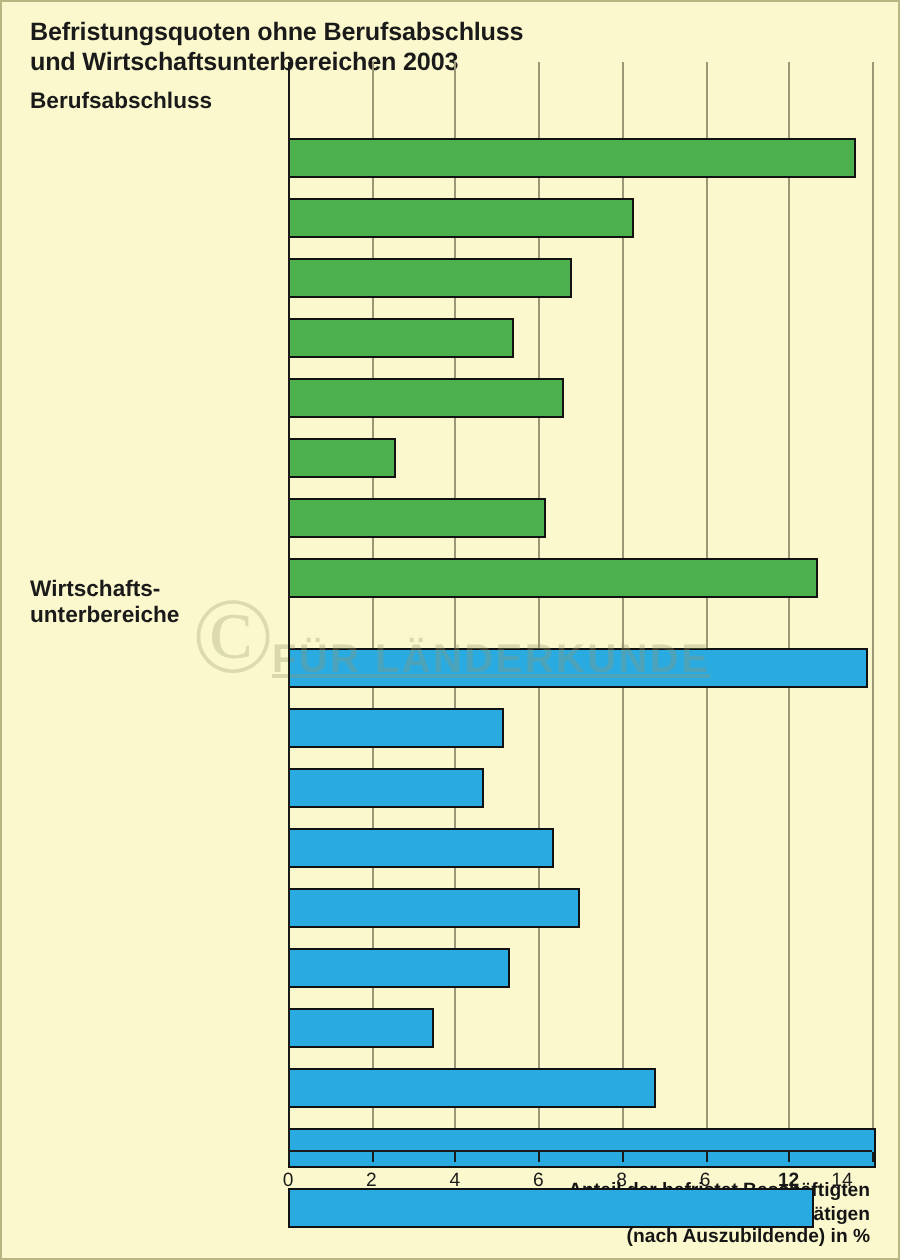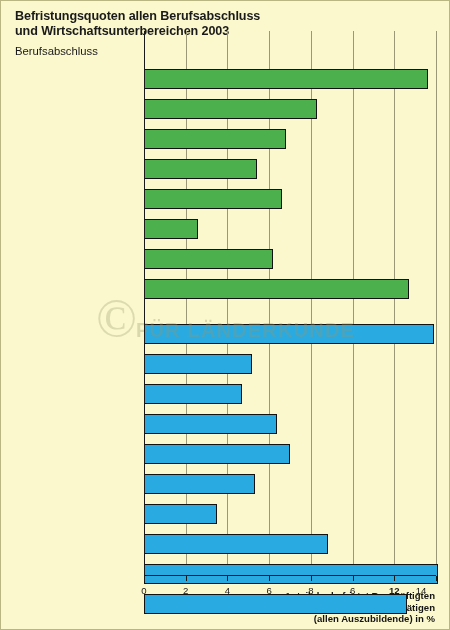--- a/index.html
+++ b/index.html
@@ -34,21 +34,21 @@
     color: #1a1a1a;
     line-height: 14.5px;
     letter-spacing: -0.1px;
     white-space: nowrap;
   }
   
   .section-head {
     position: absolute;
     left: 14px;
     font-size: 11.3px;
-    font-weight: normal;
+    font-weight: bold;
     color: #1a1a1a;
     line-height: 12.6px;
     white-space: nowrap;
   }
   #section-head-1 { top: 44px; }
   #section-head-2 { top: 288px; }
 
   
   #watermark {
     position: absolute;
@@ -71,21 +71,21 @@
   #watermark .wm-l1, #watermark .wm-l2 {
     position: absolute;
     left: 40px;
     font-weight: bold;
     font-size: 20px;
     letter-spacing: 1.2px;
     color: rgba(150,148,105,0.33);
     white-space: nowrap;
   }
   #watermark .wm-l1 { top: 8px; }
-  #watermark .wm-l2 { top: 30px; }
+  #watermark .wm-l2 { top: 30px; text-decoration: underline; }
 
   
   #plot {
     position: absolute;
     left: 143px;
     top: 30px;
     width: 292px;
     height: 545px;
   }
   .gridline {
@@ -155,25 +155,29 @@
     line-height: 11.6px;
     white-space: nowrap;
   }
 </style>
 </head>
 <body>
 
 <div id="page">
 
   <div id="title-block">
-    <div class="title-line">Befristungsquoten allen Berufsabschluss</div>
+    <div class="title-line">Befristungsquoten ohne Berufsabschluss</div>
     <div class="title-line">und Wirtschaftsunterbereichen 2003</div>
   </div>
 
   <div class="section-head" id="section-head-1">Berufsabschluss</div>
+  <div class="section-head" id="section-head-2">
+    <div>Wirtschafts-</div>
+    <div>unterbereiche</div>
+  </div>
 
   <div id="watermark">
     <div class="wm-c">©</div>
     <div class="wm-l2">FÜR LÄNDERKUNDE</div>
   </div>
 
   <div id="plot">
     <div id="axis-left"></div>
     <div id="axis-line"></div>
   <div class="tick" style="left: 0px;"></div>
@@ -215,16 +219,16 @@
       <div class="bar blue" title="5.3" style="top: 443px; width: 110.543px;"></div>
       <div class="bar blue" title="3.5" style="top: 473px; width: 73px;"></div>
       <div class="bar blue" title="8.8" style="top: 503px; width: 183.543px;"></div>
       <div class="bar blue" title="14.1" style="top: 533px; width: 294.086px;"></div>
       <div class="bar blue" title="12.6" style="top: 563px; width: 262.8px;"></div>
     </div>
 
   <div id="axis-caption">
     <div>Anteil der befristet Beschäftigten</div>
     <div>an allen abhängig Erwerbstätigen</div>
-    <div>(allen Auszubildende) in %</div>
+    <div>(nach Auszubildende) in %</div>
   </div>
 
 </div>
 
 </body></html>

